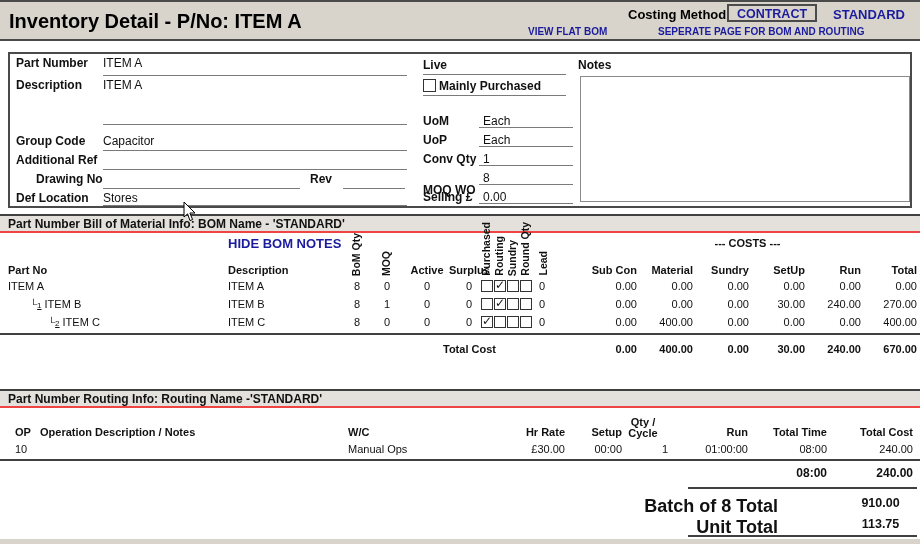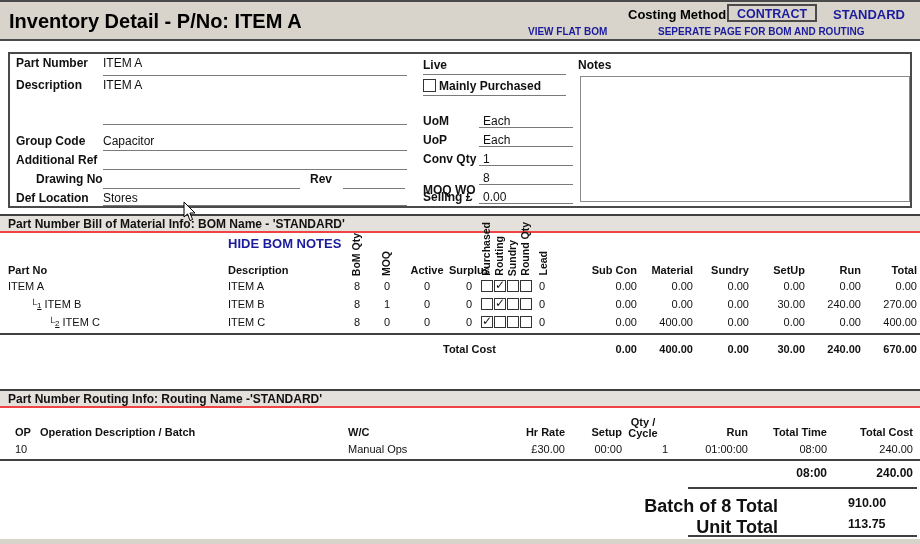--- a/index.html
+++ b/index.html
@@ -54,21 +54,21 @@
   .rDesc{left:40px;}
   .rWc{left:348px;}
   .rHr{left:505px;width:60px;text-align:right;}
   .rSet{left:572px;width:50px;text-align:right;}
   .rQty{left:618px;width:50px;text-align:right;}
   .rQtyH{left:618px;width:50px;text-align:center;white-space:pre-line !important;line-height:10.5px;}
   .rRun{left:688px;width:60px;text-align:right;}
   .rTime{left:762px;width:65px;text-align:right;}
   .rCost{left:848px;width:65px;text-align:right;}
   .sumlbl{position:absolute;font-size:18px;font-weight:bold;text-align:right;white-space:nowrap;}
-  .sumval{position:absolute;font-size:12.5px;font-weight:bold;text-align:left;white-space:nowrap;}
+  .sumval{position:absolute;font-size:12.5px;font-weight:bold;text-align:center;white-space:nowrap;}
   .shortline{position:absolute;left:688px;width:229px;height:0;border-top:2px solid #404040;}
   .bottomstrip{position:absolute;left:0;top:539px;width:920px;height:5px;background:#d8d4cb;}
   .cursor{position:absolute;left:183px;top:202px;width:13px;height:20px;z-index:9;}
 </style>
 </head>
 <body>
 
 <div class="page">
 
   <div class="topbar">
@@ -142,20 +142,21 @@
   <div class="secbar" style="top:214px;">
     <span>Part Number Bill of Material Info: BOM Name - 'STANDARD'</span>
   </div>
 
   <svg class="cursor" viewBox="0 0 13 20">
     <polygon points="1,0 1,15 4.6,11.9 7,18.6 9.6,17.5 6.9,11 12,11" fill="#ffffff" stroke="#000000" stroke-width="1"></polygon>
   </svg>
 
   <div class="bomhead">
     <span class="abs lnk" style="left:228px;top:3px;font-size:13px;">HIDE BOM NOTES</span>
+    <span class="abs b" style="left:655px;top:4px;width:185px;text-align:center;font-size:11px;">--- COSTS ---</span>
 
     <span class="hz" style="left:8px;">Part No</span>
     <span class="hz" style="left:228px;">Description</span>
     <span class="rot" style="left:350px;">BoM Qty</span>
     <span class="rot" style="left:380px;">MOQ</span>
     <span class="hz cAct">Active</span>
     <span class="hz cSur">Surplus</span>
     <span class="rot" style="left:480px;">Purchased</span>
     <span class="rot" style="left:493px;">Routing</span>
     <span class="rot" style="left:506px;">Sundry</span>
@@ -240,21 +241,21 @@
     <span class="cc5 b">240.00</span>
     <span class="cc6 b">670.00</span>
   </div>
 
   <div class="secbar" style="top:389px;">
     <span>Part Number Routing Info: Routing Name -'STANDARD'</span>
   </div>
 
   <div class="routhead">
     <span class="rOp">OP</span>
-    <span class="rDesc">Operation Description / Batch</span>
+    <span class="rDesc">Operation Description / Notes</span>
     <span class="rWc">W/C</span>
     <span class="rHr">Hr Rate</span>
     <span class="rSet">Setup</span>
     <span class="rQtyH">Qty /
 Cycle</span>
     <span class="rRun">Run</span>
     <span class="rTime">Total Time</span>
     <span class="rCost">Total Cost</span>
   </div>
 

